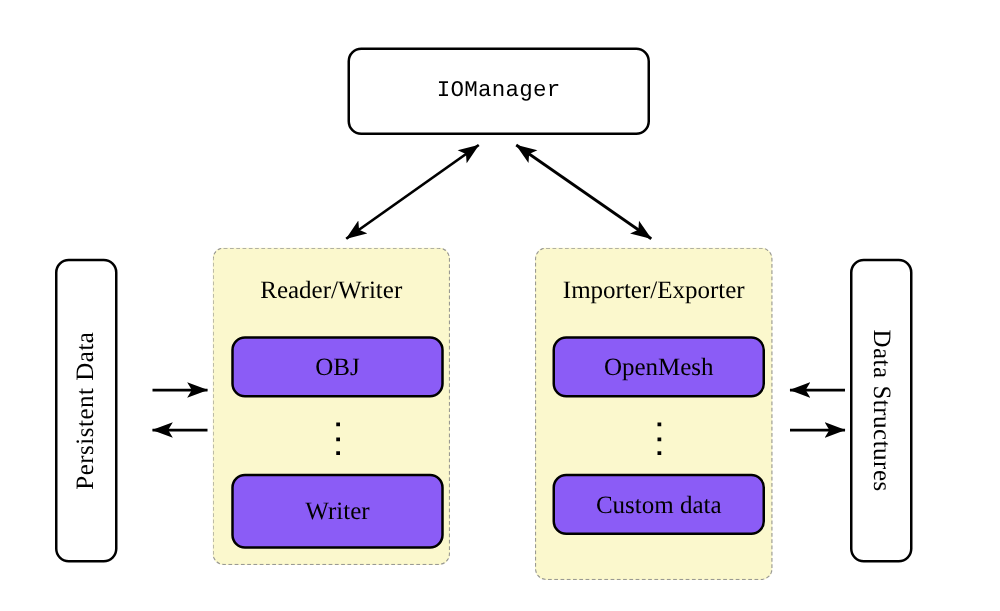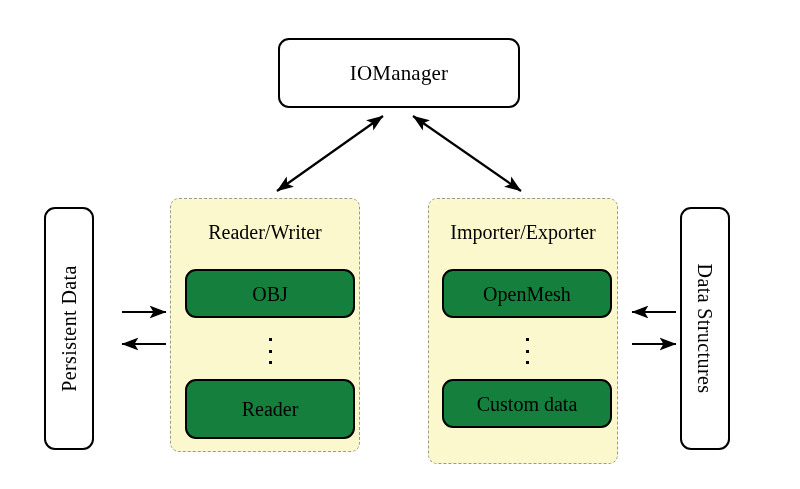--- a/index.html
+++ b/index.html
@@ -26,22 +26,23 @@
     text-align: center;
     color: #000000;
     line-height: 1.15;
   }
 
   
   .manager-box {
     border: 2.6px solid #000000;
     border-radius: 11px;
     background: #ffffff;
-    font-size: 21px;
+    font-size: 18px;
     letter-spacing: 0.2px;
+    font-family: Liberation Mono, monospace;
   }
 
   
   .side-box {
     border: 2.6px solid #000000;
     border-radius: 11px;
     background: #ffffff;
   }
   .side-box .vlabel {
     display: block;
@@ -73,21 +74,21 @@
   
   .inner-box {
     position: absolute;
     box-sizing: border-box;
     display: flex;
     align-items: center;
     justify-content: center;
     text-align: center;
     border: 2.6px solid #000000;
     border-radius: 11px;
-    background: #15803d;
+    background: #8b5cf6;
     font-size: 20px;
     color: #000000;
     line-height: 1.2;
   }
 
   
   .vdots {
     position: absolute;
     display: flex;
     flex-direction: column;
@@ -159,21 +160,21 @@
     <span>OBJ</span>
   </div>
 
   <div class="vdots" style="left:268px; top:338px; width:4px; height:26px;">
     <i></i>
     <i></i>
     <i></i>
   </div>
 
   <div class="inner-box" style="left:185px; top:379px; width:170px; height:60px; flex-direction:column;">
-    <span>Reader</span>
+    <span>Writer</span>
   </div>
 
   <div class="group-box" style="left:428px; top:198px; width:190px; height:266px;">
     <div class="group-title" style="top:22px;">Importer/Exporter</div>
   </div>
 
   <div class="inner-box" style="left:442px; top:269px; width:170px; height:49px;justify-content:center;">
     <span>OpenMesh</span>
   </div>
 

